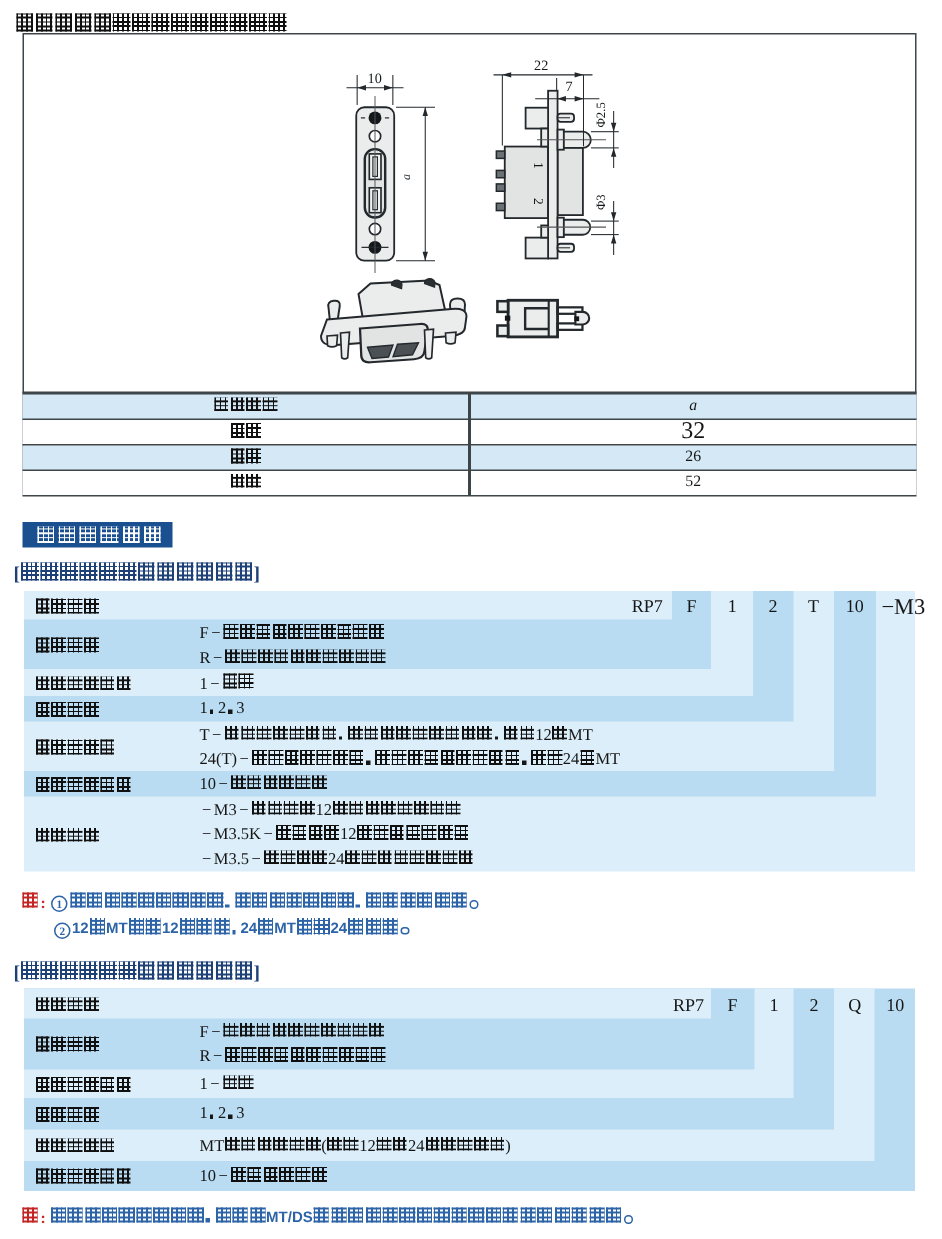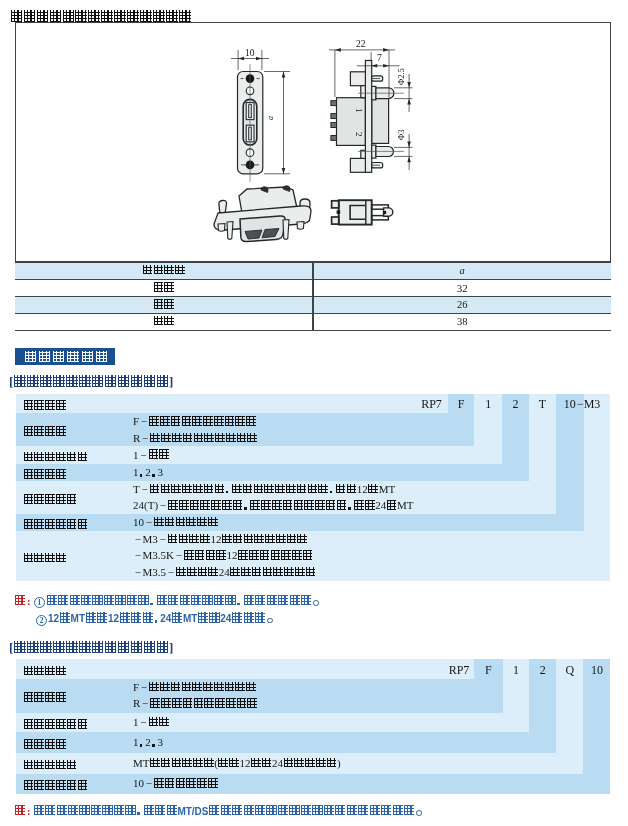--- a/index.html
+++ b/index.html
@@ -29,25 +29,25 @@
 <div class="ab" style="left:15px;top:313.8px;width:595.5px;height:16.399999999999977px;background:#fff"></div>
 <div class="ab" style="left:15px;top:261.3px;width:595.5px;height:1.4px;background:#3d4549"></div>
 <div class="ab" style="left:15px;top:278.90000000000003px;width:595.5px;height:1.4px;background:#3d4549"></div>
 <div class="ab" style="left:15px;top:296.1px;width:595.5px;height:1.4px;background:#3d4549"></div>
 <div class="ab" style="left:15px;top:313.1px;width:595.5px;height:1.4px;background:#3d4549"></div>
 <div class="ab" style="left:15px;top:329.5px;width:595.5px;height:1.4px;background:#3d4549"></div>
 <div class="ab" style="left:312.4px;top:262.0px;width:1.4px;height:68.19999999999999px;background:#3d4549"></div>
 <div class="ab" style="left:15px;top:264.6px;width:297.4px;height:12px;line-height:12px;text-align:center;font-size:10.5px"><b class="g s10"></b><b class="g s10"></b><b class="g s10"></b><b class="g s10"></b></div>
 <div class="ab" style="left:313.8px;top:264.6px;width:296.7px;height:12px;line-height:12px;text-align:center;font-size:10.5px"><span class="t" style="font-style:italic">a</span></div>
 <div class="ab" style="left:15px;top:282.00000000000006px;width:297.4px;height:12px;line-height:12px;text-align:center;font-size:10.5px"><b class="g s10"></b><b class="g s10"></b></div>
-<div class="ab" style="left:313.8px;top:282.00000000000006px;width:296.7px;height:12px;line-height:12px;text-align:center;font-size:11px"><span class="t">32</span></div>
+<div class="ab" style="left:313.8px;top:282.00000000000006px;width:296.7px;height:12px;line-height:12px;text-align:center;font-size:16px"><span class="t">32</span></div>
 <div class="ab" style="left:15px;top:299.1px;width:297.4px;height:12px;line-height:12px;text-align:center;font-size:10.5px"><b class="g s10"></b><b class="g s10"></b></div>
 <div class="ab" style="left:313.8px;top:299.1px;width:296.7px;height:12px;line-height:12px;text-align:center;font-size:10.5px"><span class="t">26</span></div>
 <div class="ab" style="left:15px;top:315.8px;width:297.4px;height:12px;line-height:12px;text-align:center;font-size:10.5px"><b class="g s10"></b><b class="g s10"></b></div>
-<div class="ab" style="left:313.8px;top:315.8px;width:296.7px;height:12px;line-height:12px;text-align:center;font-size:10.5px"><span class="t">38</span></div>
+<div class="ab" style="left:313.8px;top:315.8px;width:296.7px;height:12px;line-height:12px;text-align:center;font-size:10.5px"><span class="t">52</span></div>
 <svg class="ab" style="left:0;top:0" width="628" height="340" viewBox="0 0 628 340">
 <g fill="none" stroke="#23282c" stroke-width="1.2">
 <rect x="237.5" y="71.5" width="25.3" height="102.3" rx="5.5" fill="#ebecec"></rect>
 <circle cx="250" cy="78.6" r="4.3" fill="#15181a" stroke="none"></circle>
 <line x1="240.6" y1="78.6" x2="243.4" y2="78.6" stroke-width="0.8"></line>
       <line x1="256.6" y1="78.6" x2="259.4" y2="78.6" stroke-width="0.8"></line>
 <circle cx="250" cy="90.8" r="3.8" fill="#fff" stroke-width="1.1"></circle>
 <rect x="243.2" y="99.4" width="13.6" height="45.6" rx="6.6" fill="#e2e4e4" stroke-width="1.6"></rect>
 <rect x="246.2" y="102.6" width="7.8" height="17" fill="#f2f3f3" stroke-width="1.1"></rect>
 <rect x="248.6" y="104.6" width="3" height="13" stroke-width="0.8"></rect>
@@ -153,21 +153,21 @@
 <div class="ab" style="left:15.5px;top:394.4px;width:513.1px;height:86.90000000000003px;background:#b9dcf2"></div>
 <div class="ab" style="left:15.5px;top:394.4px;width:486.6px;height:69.90000000000003px;background:#dceef9"></div>
 <div class="ab" style="left:15.5px;top:394.4px;width:458.7px;height:51.80000000000001px;background:#b9dcf2"></div>
 <div class="ab" style="left:15.5px;top:394.4px;width:432.1px;height:19.100000000000023px;background:#dceef9"></div>
 <div class="ab t" style="left:411.5px;top:397.45px;width:40px;text-align:center;font-size:12px">RP7</div>
 <div class="ab t" style="left:441.0px;top:397.45px;width:40px;text-align:center;font-size:12px">F</div>
 <div class="ab t" style="left:468.2px;top:397.45px;width:40px;text-align:center;font-size:12px">1</div>
 <div class="ab t" style="left:495.4px;top:397.45px;width:40px;text-align:center;font-size:12px">2</div>
 <div class="ab t" style="left:522.4px;top:397.45px;width:40px;text-align:center;font-size:12px">T</div>
 <div class="ab t" style="left:549.8px;top:397.45px;width:40px;text-align:center;font-size:12px">10</div>
-<div class="ab t" style="left:576.9px;top:397.45px;width:40px;text-align:left;font-size:12px">−M3</div>
+<div class="ab t" style="left:576.9px;top:397.45px;width:40px;text-align:right;font-size:15px">−M3</div>
 <div class="ab" style="left:23px;top:398.45px;height:11px;line-height:11px"><b class="g s10"></b><b class="g s10"></b><b class="g s10"></b><b class="g s10"></b></div>
 <div class="ab" style="left:23px;top:424.35px;height:11px;line-height:11px"><b class="g s10"></b><b class="g s10"></b><b class="g s10"></b><b class="g s10"></b></div>
 <div class="ab" style="left:23px;top:449.75px;height:11px;line-height:11px"><b class="g s10"></b><b class="g s10"></b><b class="g s10"></b><b class="g s10"></b><b class="g s10"></b><b class="g s10"></b></div>
 <div class="ab" style="left:23px;top:467.3px;height:11px;line-height:11px"><b class="g s10"></b><b class="g s10"></b><b class="g s10"></b><b class="g s10"></b></div>
 <div class="ab" style="left:23px;top:492.1px;height:11px;line-height:11px"><b class="g s10"></b><b class="g s10"></b><b class="g s10"></b><b class="g s10"></b><b class="g s10"></b></div>
 <div class="ab" style="left:23px;top:517.0px;height:11px;line-height:11px"><b class="g s10"></b><b class="g s10"></b><b class="g s10"></b><b class="g s10"></b><b class="g s10"></b><b class="g s10"></b></div>
 <div class="ab" style="left:23px;top:550.7px;height:11px;line-height:11px"><b class="g s10"></b><b class="g s10"></b><b class="g s10"></b><b class="g s10"></b></div>
 <div class="ab" style="left:133px;top:416.4px;height:11.6px;line-height:11.6px;font-size:11px;white-space:nowrap"><span class="t">F<u>−</u></span><b class="g s10"></b><b class="g s10"></b><b class="g s10"></b><b class="g s10"></b><b class="g s10"></b><b class="g s10"></b><b class="g s10"></b><b class="g s10"></b><b class="g s10"></b><b class="g s10"></b></div>
 <div class="ab" style="left:133px;top:432.8px;height:11.6px;line-height:11.6px;font-size:11px;white-space:nowrap"><span class="t">R<u>−</u></span><b class="g s10"></b><b class="g s10"></b><b class="g s10"></b><b class="g s10"></b><b class="g s10"></b><b class="g s10"></b><b class="g s10"></b><b class="g s10"></b><b class="g s10"></b><b class="g s10"></b></div>
 <div class="ab" style="left:133px;top:449.45px;height:11.6px;line-height:11.6px;font-size:11px;white-space:nowrap"><span class="t">1<u>−</u></span><b class="g s10"></b><b class="g s10"></b></div>

